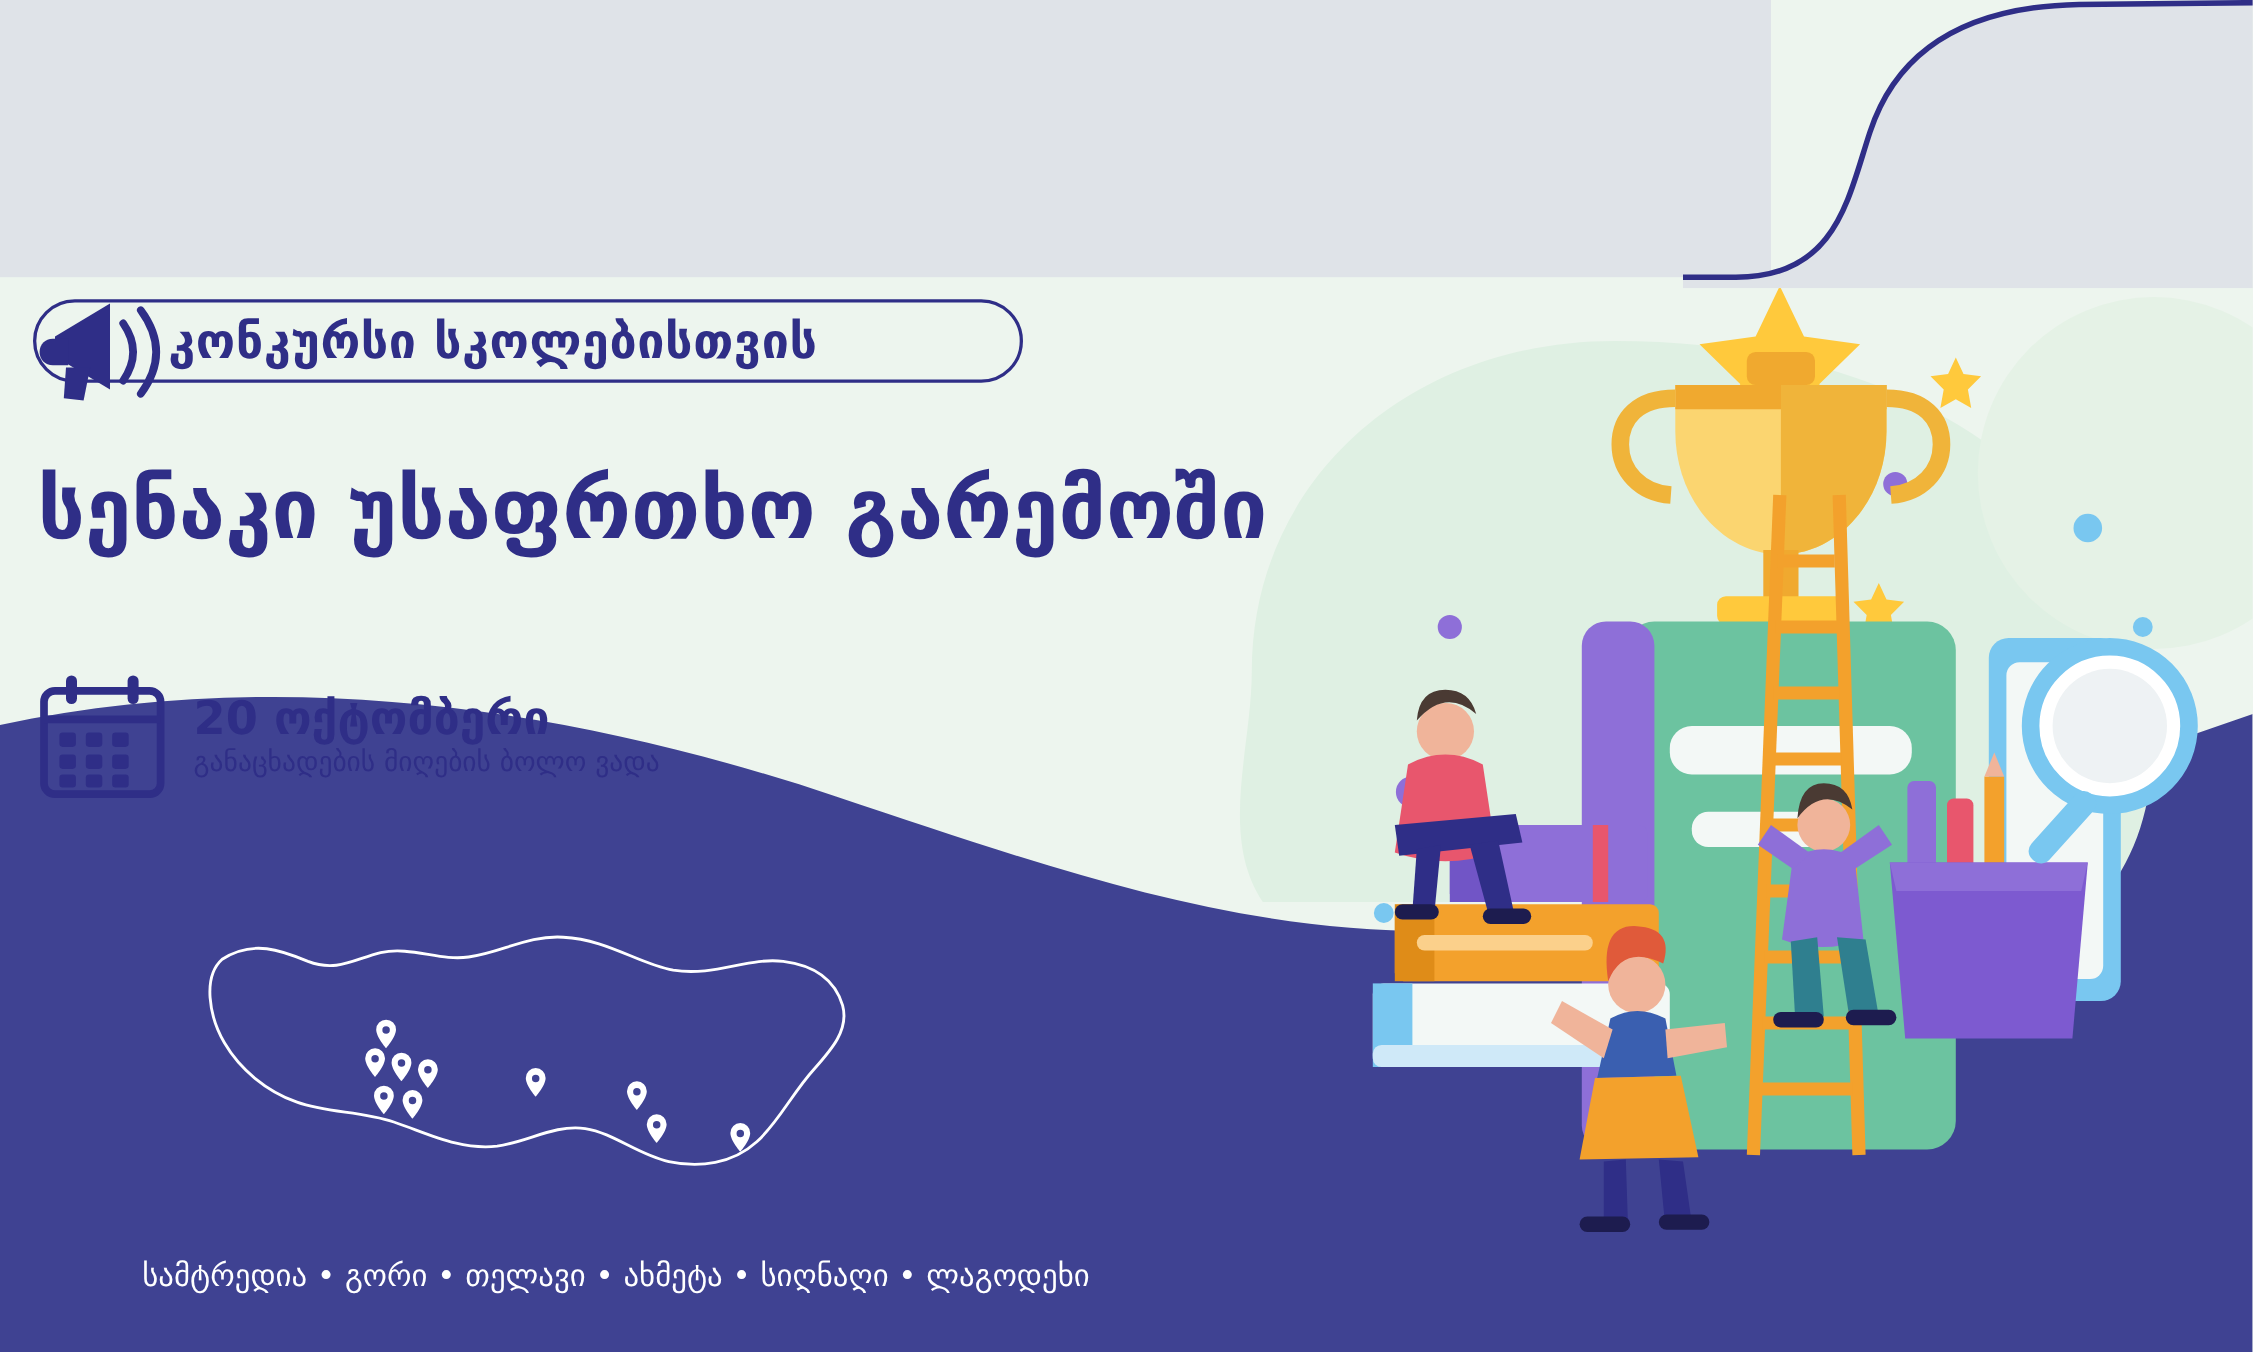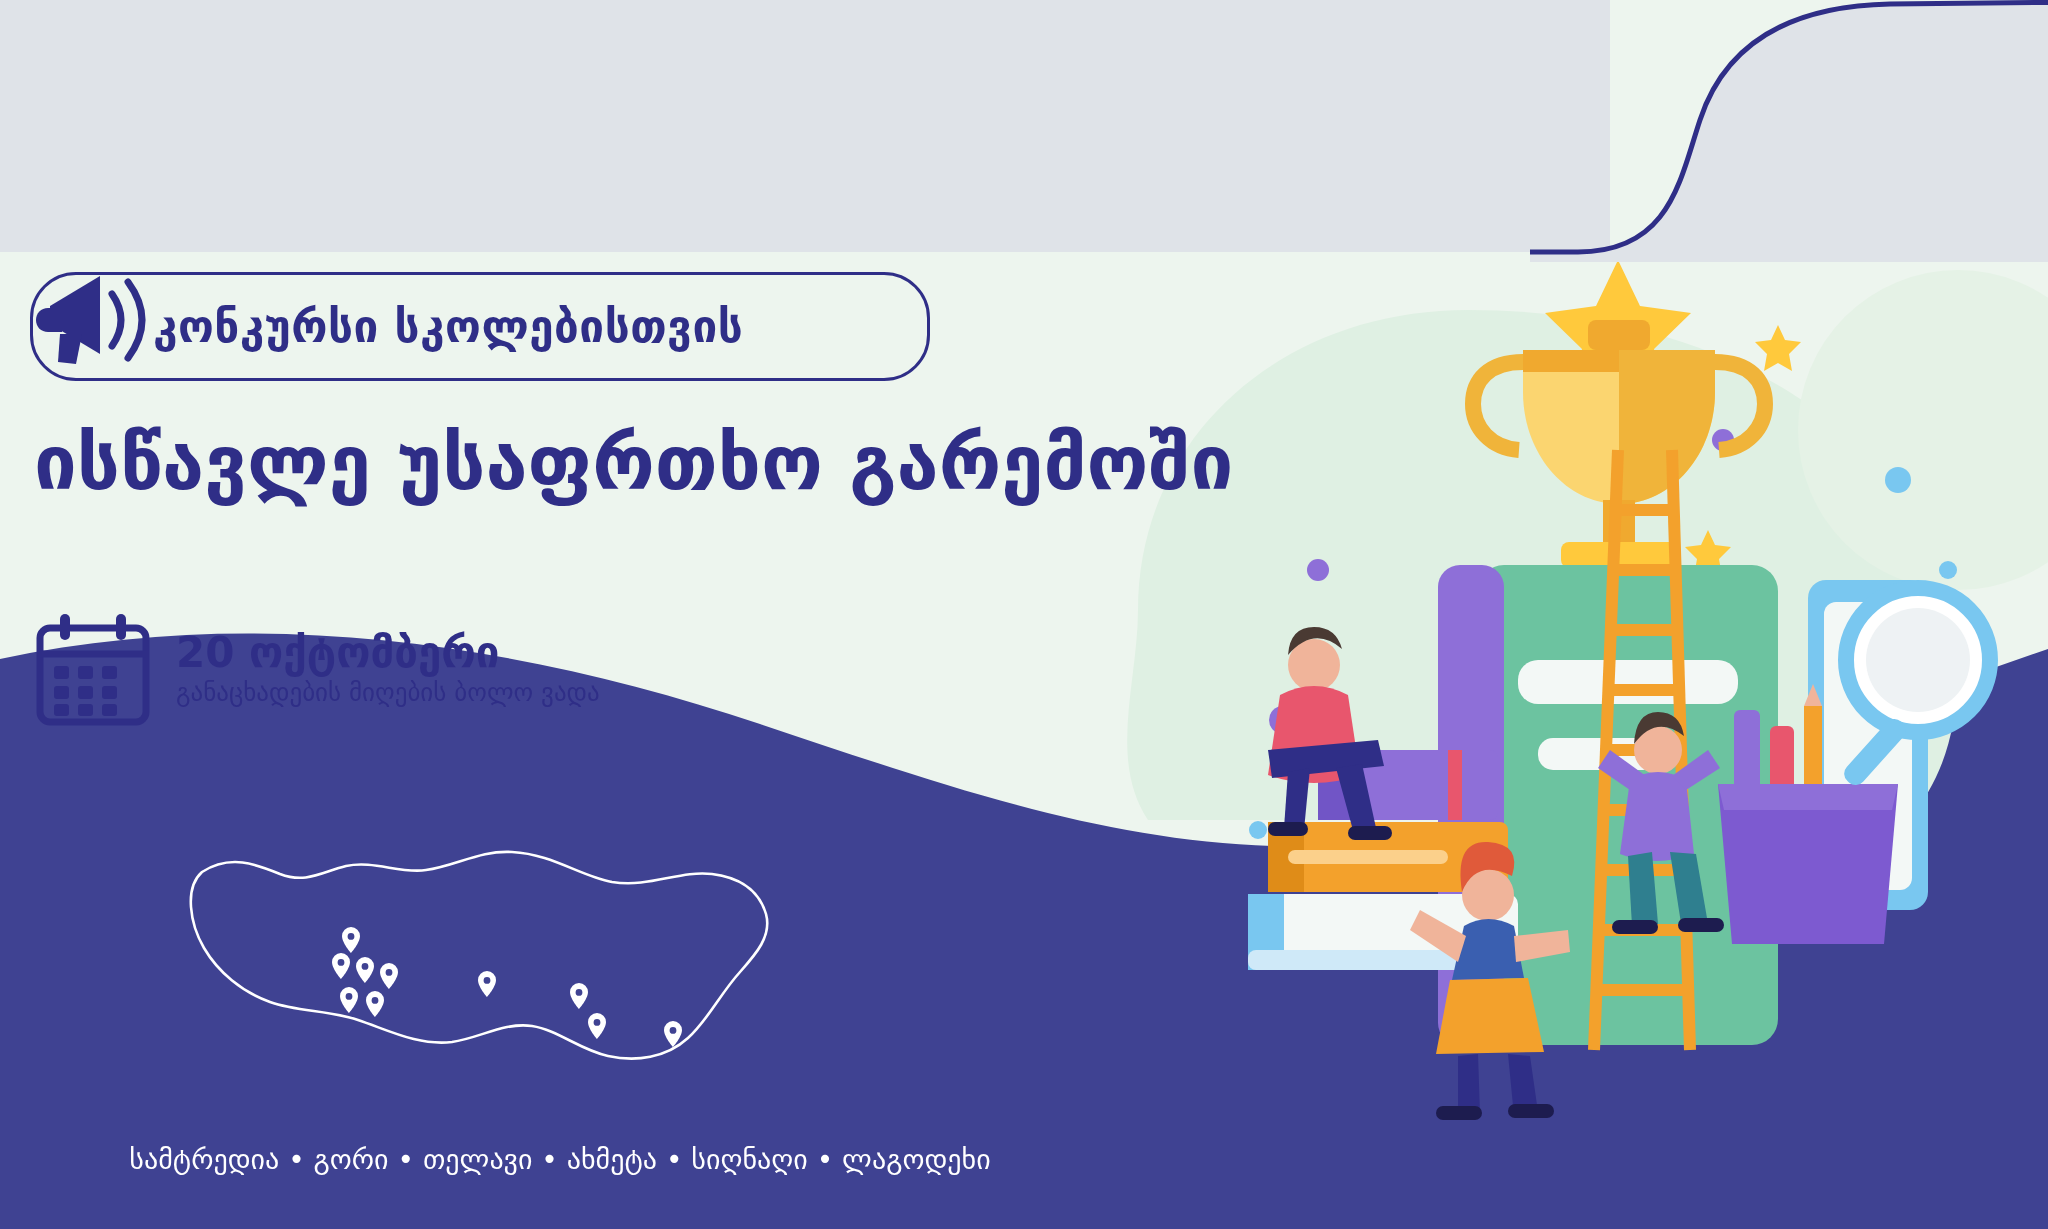--- a/index.html
+++ b/index.html
@@ -157,21 +157,21 @@
     left: 0; bottom: 0;
     width: 2048px; height: 720px;
     z-index: 2;
     pointer-events: none;
   }
 
   
   .badge {
     position: absolute;
     top: 272px; left: 30px;
-    height: 109px;
+    height: 76px;
     width: 900px;
     border: 3px solid #2f2e87;
     border-radius: 46px;
     display: flex;
     align-items: center;
     padding-left: 120px;
     z-index: 7;
   }
   .badge-text {
     font-family: "DejaVu Sans", sans-serif;
@@ -470,21 +470,21 @@
     <span class="badge-text">კონკურსი სკოლებისთვის</span>
   </div>
   <svg class="megaphone" viewBox="0 0 115 110">
     <path d="M18 46 l50 -30 l0 78 l-50 -30 z" fill="#2f2e87"></path>
     <path d="M16 48 h14 v24 h-14 c-7 0 -12 -5 -12 -12 s5 -12 12 -12z" fill="#2f2e87"></path>
     <path d="M28 74 l22 0 l-6 30 l-18 -2z" fill="#2f2e87"></path>
     <path d="M80 34 q18 26 0 52" fill="none" stroke="#2f2e87" stroke-width="7" stroke-linecap="round"></path>
     <path d="M96 22 q28 38 0 76" fill="none" stroke="#2f2e87" stroke-width="7" stroke-linecap="round"></path>
   </svg>
 
-  <div class="headline">ისწავლე უსაფრთხო გარემოში</div>
+  <div class="headline">სენაკი უსაფრთხო გარემოში</div>
 
   <div class="deadline">
     <svg class="cal-icon" viewBox="0 0 118 118">
       <rect x="6" y="18" width="106" height="94" rx="10" fill="none" stroke="#2f2e87" stroke-width="7"></rect>
       <line x1="6" y1="44" x2="112" y2="44" stroke="#2f2e87" stroke-width="7"></line>
       <rect x="26" y="4" width="10" height="26" rx="5" fill="#2f2e87"></rect>
       <rect x="82" y="4" width="10" height="26" rx="5" fill="#2f2e87"></rect>
       <g fill="#2f2e87">
         <rect x="20" y="56" width="15" height="13" rx="3"></rect>
         <rect x="44" y="56" width="15" height="13" rx="3"></rect>

